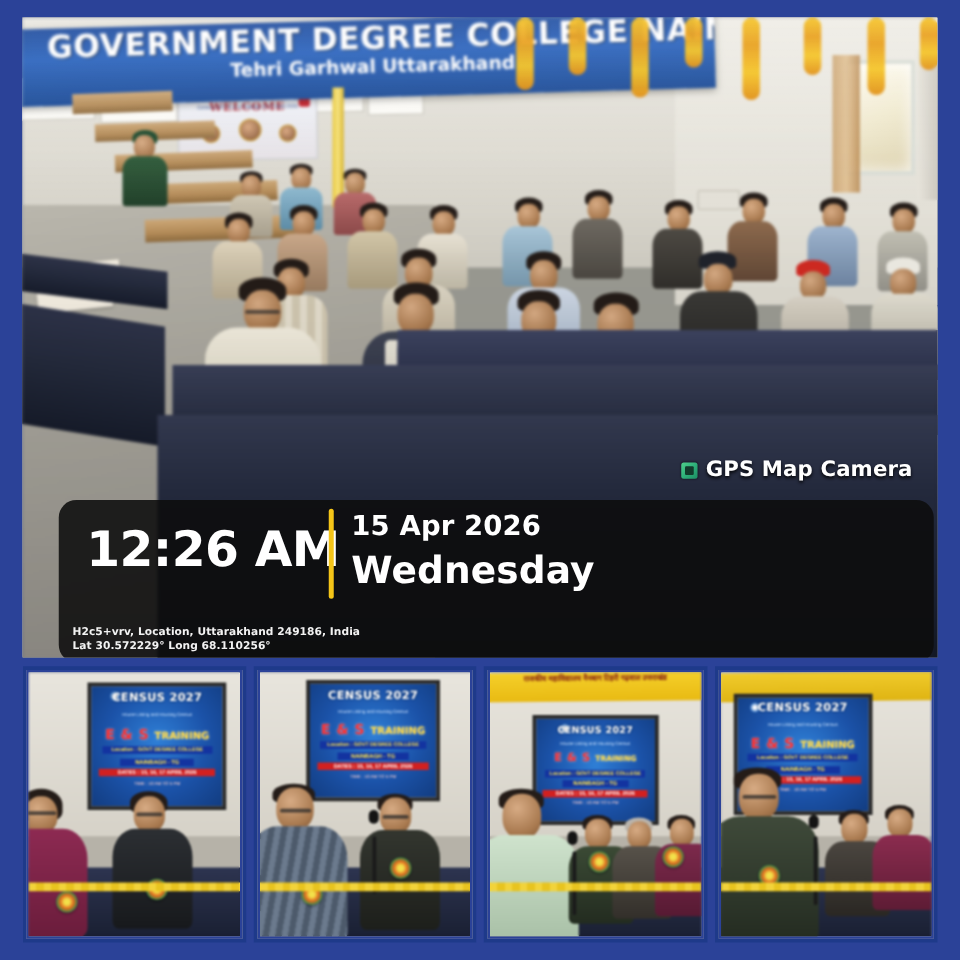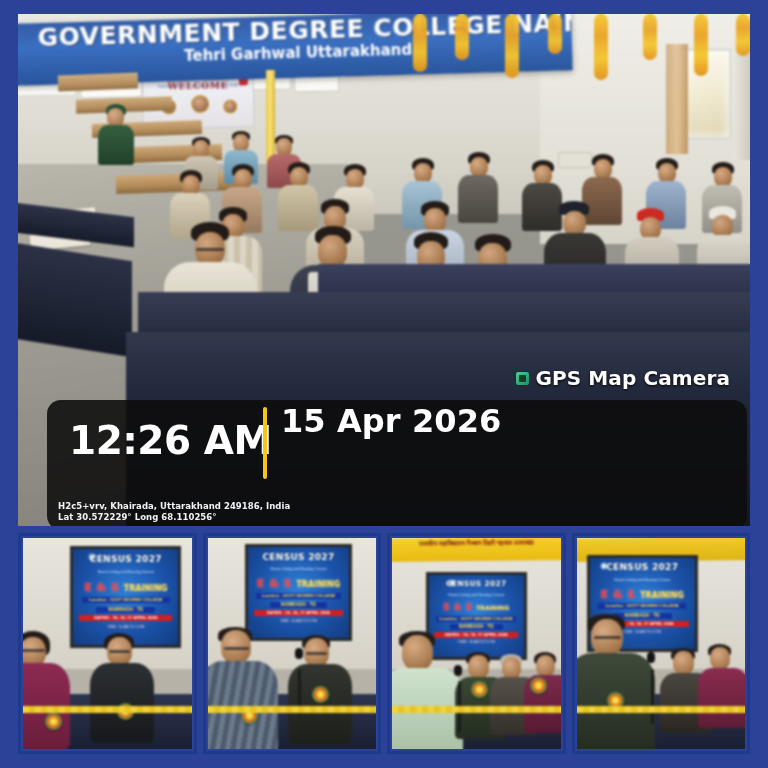--- a/index.html
+++ b/index.html
@@ -274,21 +274,21 @@
     box-shadow:0 0 2px rgba(0,0,0,.6);
   }
   .gps-wm-icon::after {
     content:""; position:absolute; left:3px; top:3px;
     width:7px; height:7px; border-radius:1px;
     background:#123b2c;
   }
   .gps-wm-text {
     color:#ffffff;
     font-family:"DejaVu Sans", sans-serif;
-    font-size:20px; font-weight:bold;
+    font-size:17px; font-weight:bold;
     letter-spacing:.1px;
     text-shadow: 0 1px 3px rgba(0,0,0,.95);
   }
 
   .gps-panel {
     position:absolute;
     left: 29px; top: 386px;
     width: 700px; height: 130px;
     background: rgba(12,12,12,.88);
     border-radius: 14px;
@@ -307,21 +307,21 @@
     position:absolute; left:216px; top:7px;
     width:4px; height:72px;
     background:#f5c518;
     border-radius:2px;
   }
   .gps-date {
     position:absolute; left:234px; top:4px;
     color:#ffffff;
     font-family:"DejaVu Sans", sans-serif;
     font-weight:bold;
-    font-size:32px;
+    font-size:22px;
     line-height:35px;
     letter-spacing:.1px;
   }
   .gps-day {
     position:absolute; left:234px; top:39px;
     color:#ffffff;
     font-family:"DejaVu Sans", sans-serif;
     font-weight:bold;
     font-size:30px;
     line-height:35px;
@@ -715,21 +715,22 @@
 
     <div class="gps-watermark">
       <span class="gps-wm-icon"></span>
       <span class="gps-wm-text">GPS Map Camera</span>
     </div>
 
     <div class="gps-panel">
       <div class="gps-time">12:26 AM</div>
       <div class="gps-divider"></div>
       <div class="gps-date">15 Apr 2026</div>
-      <div class="gps-addr">H2c5+vrv, Khairada, Uttarakhand 249186, India</div>
+      <div class="gps-day">Wednesday</div>
+      <div class="gps-addr">H2c5+vrv, Location, Uttarakhand 249186, India</div>
       <div class="gps-latlng">Lat 30.572229° Long 68.110256°</div>
     </div>
   </div>
 
   <div class="thumbs">
 
     <div class="thumb">
       <div class="thumb-inner">
         <div class="t-wall"></div>
         <div class="t-screen" style="left:28%;top:4%;width:66%;height:48%;">

